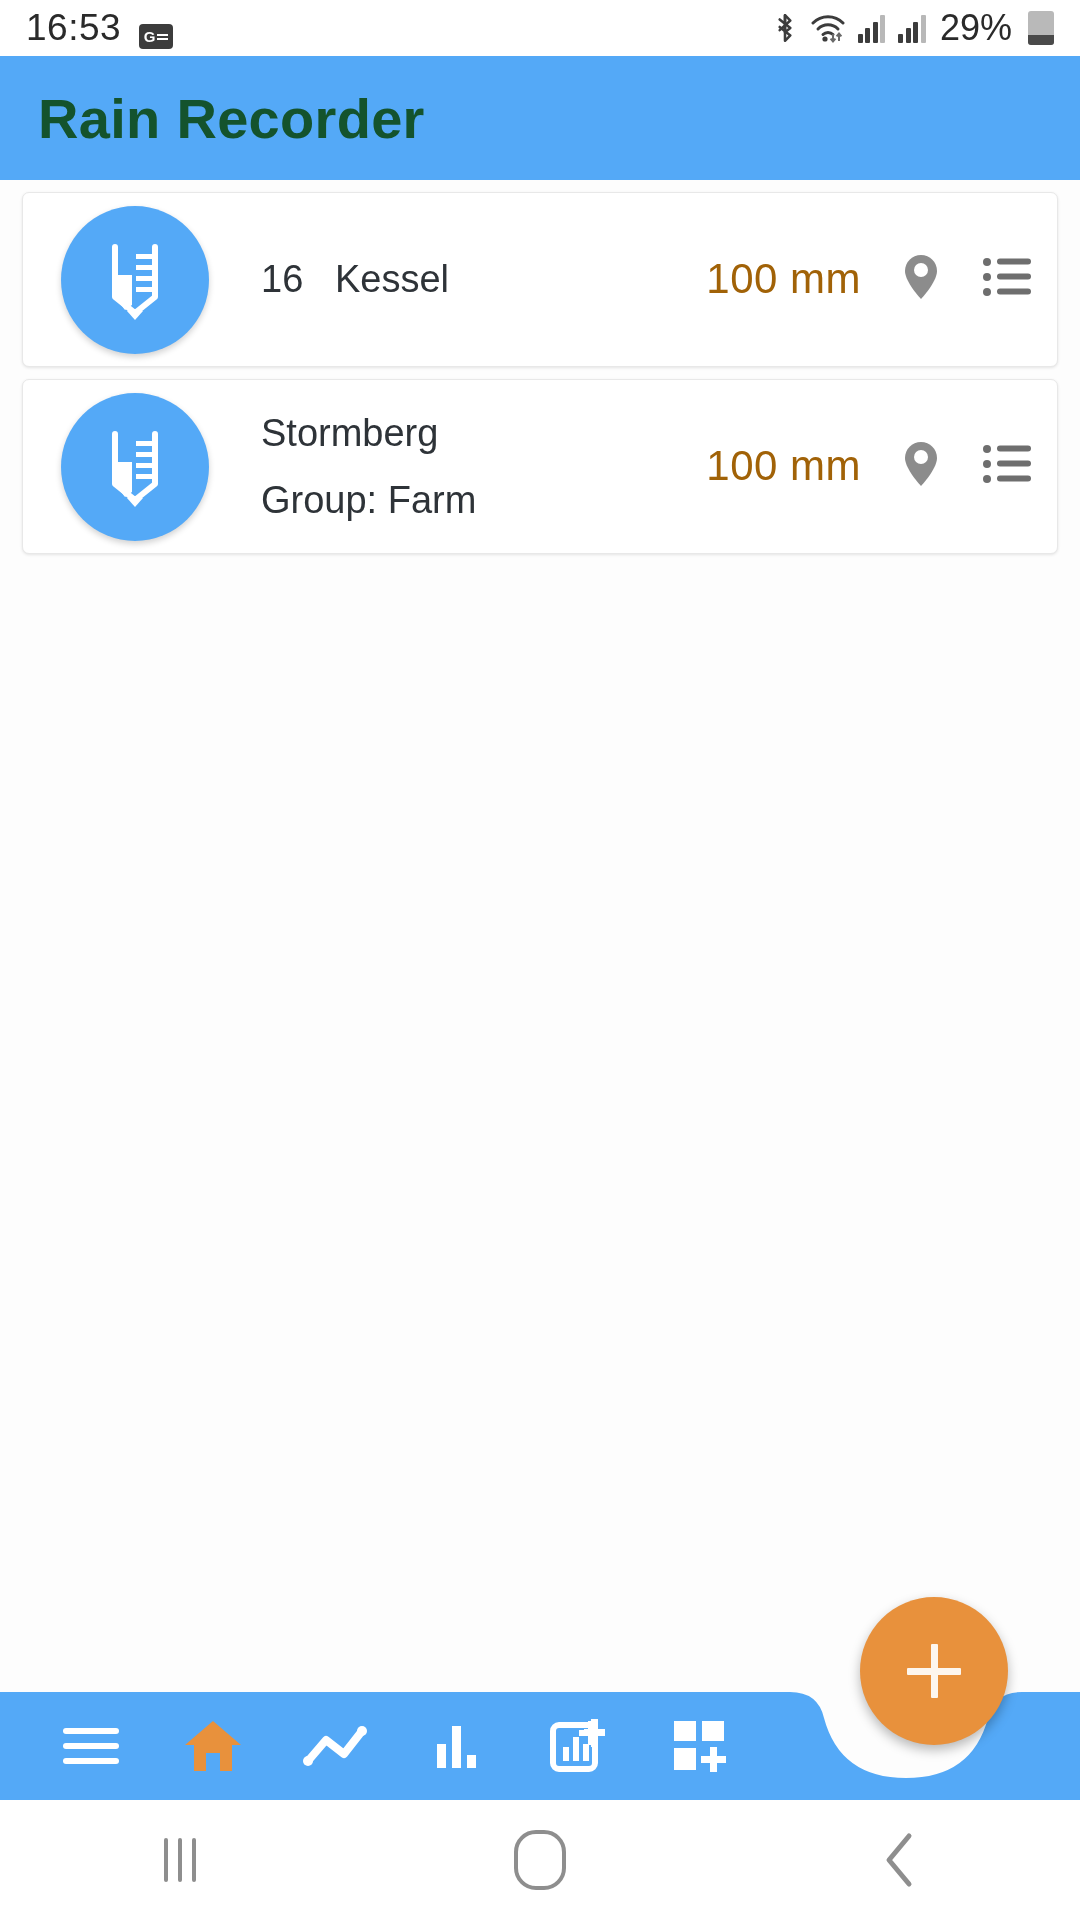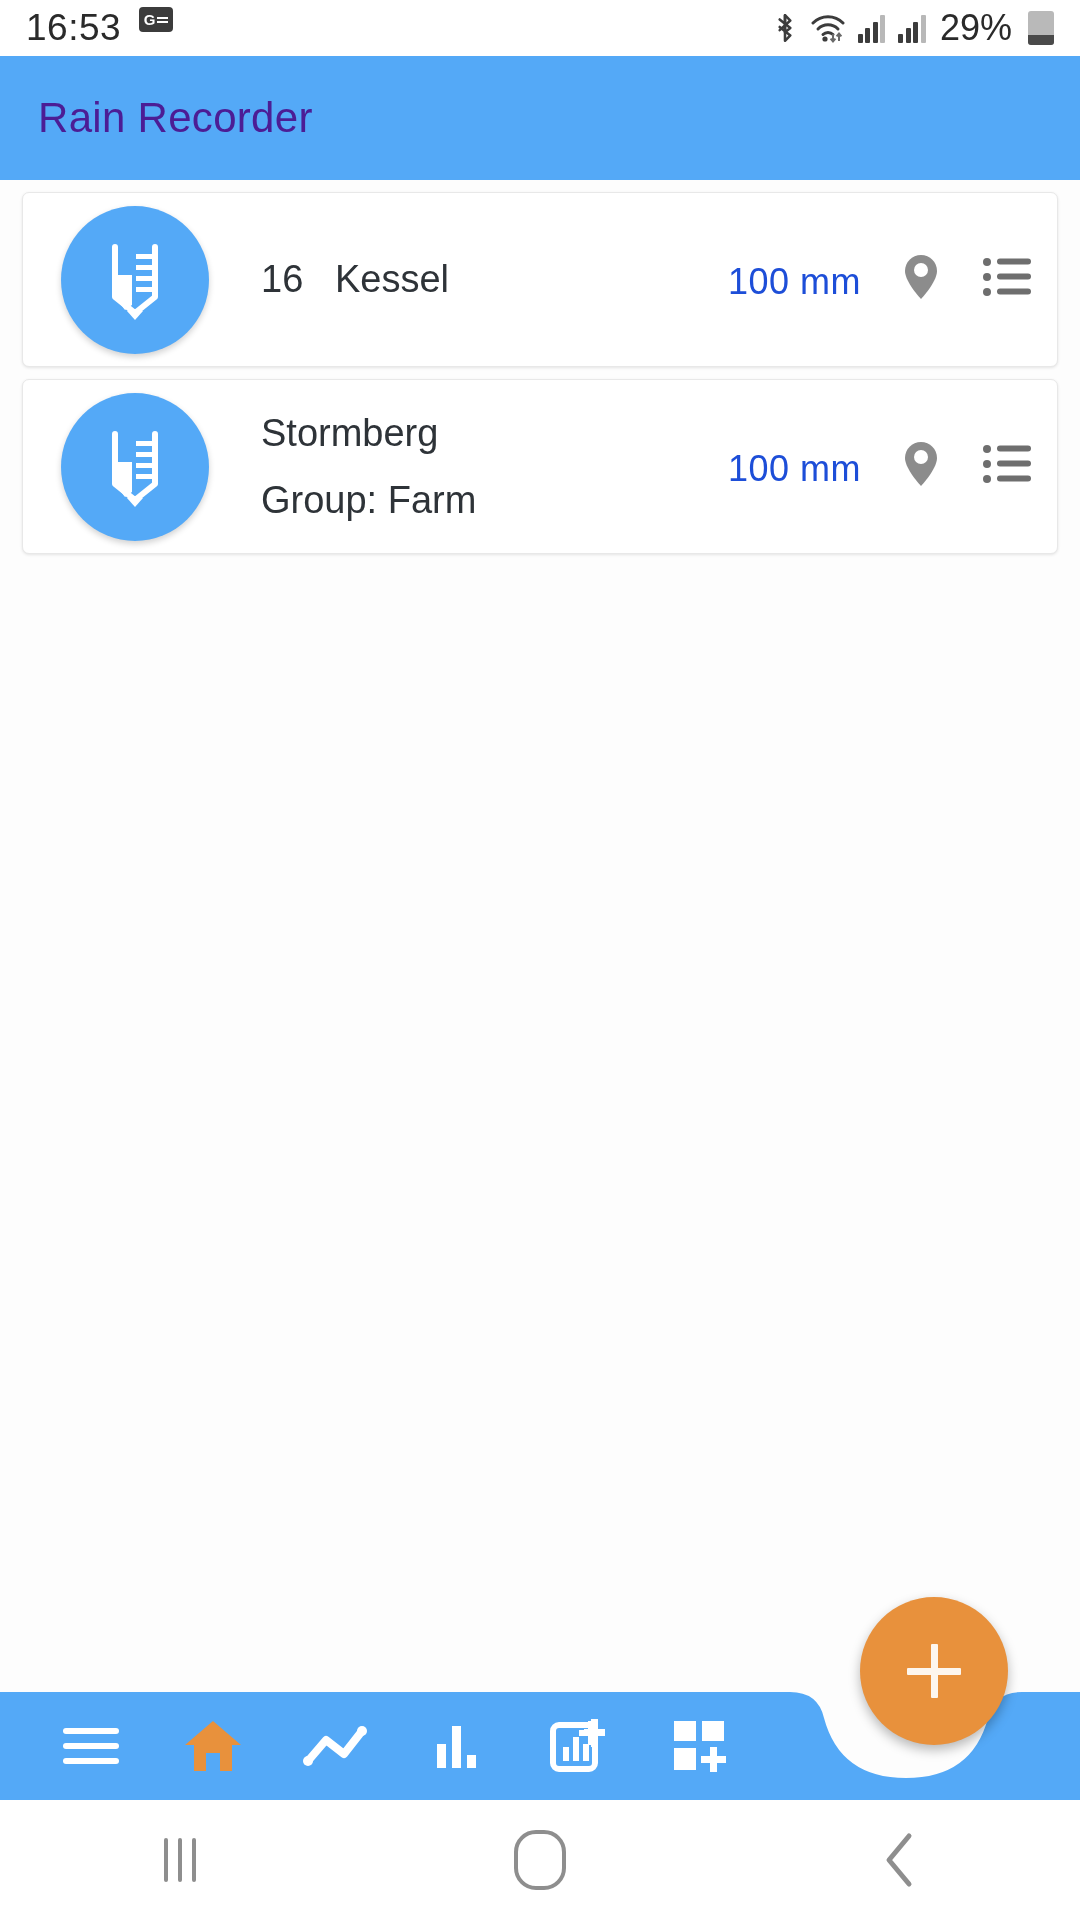--- a/index.html
+++ b/index.html
@@ -10,21 +10,21 @@
     overflow:hidden;
   }
   .phone { position:relative; width:1080px; height:1920px; background:#ffffff; }
 
   
   .statusbar {
     position:absolute; top:0; left:0; width:1080px; height:56px;
     background:#ffffff; display:flex; align-items:center;
     justify-content:space-between; padding:0 26px;
   }
-  .sb-left { display:flex; align-items:flex-start; gap:18px; }
+  .sb-left { display:flex; align-items:flex-end; gap:18px; }
   .sb-time { font-size:37px; color:#2a2a2a; letter-spacing:0.5px; font-weight:400; }
   .sb-right { display:flex; align-items:center; gap:13px; }
   .gpay-icon {
     width:34px; height:25px; background:#3c3c3c; border-radius:4px;
     display:flex; align-items:center; justify-content:center; gap:2px;
   }
   .gpay-icon .g { color:#fff; font-size:15px; font-weight:bold; line-height:1; }
   .gpay-icon .bars { display:flex; flex-direction:column; gap:2px; }
   .gpay-icon .bars i { display:block; width:11px; height:2px; background:#fff; }
   .bt-icon { width:26px; height:32px; }
@@ -44,41 +44,41 @@
     content:""; position:absolute; top:-4px; left:7px;
     width:12px; height:6px; background:#b9b9b9; border-radius:2px 2px 0 0;
   }
   .batt .fill { position:absolute; bottom:0; left:0; width:100%; height:29%; background:#4a4a4a; }
 
   
   .appbar {
     position:absolute; top:56px; left:0; width:1080px; height:124px;
     background:#54a9f7; display:flex; align-items:center; padding:0 38px;
   }
-  .appbar-title { color:#4c1d95; font-size:42px; font-weight:normal; letter-spacing:0.3px; }
+  .appbar-title { color:#14532d; font-size:56px; font-weight:bold; letter-spacing:0.3px; }
 
   
   .content { position:absolute; top:180px; left:0; width:1080px; bottom:0; background:#fdfdfd; }
 
   .card {
     position:relative; margin:12px 22px 0 22px; height:175px;
     background:#ffffff; border:1px solid #e8e8e8; border-radius:7px;
     box-shadow:0 1px 3px rgba(0,0,0,0.10);
     display:flex; align-items:center; padding:0 24px 0 38px;
   }
   .gauge-circle {
     width:148px; height:148px; min-width:148px; border-radius:50%;
     background:#54a9f7; display:flex; align-items:center; justify-content:center;
     box-shadow:0 3px 6px rgba(0,0,0,0.18); margin-right:28px;
   }
   .card-text { flex:1; display:flex; flex-direction:column; justify-content:center; gap:24px;margin-left:24px; }
   .card-title { font-size:38px; color:#2e3338; white-space:pre; }
   .card-group { font-size:38px; color:#2e3338; }
   .card-right { display:flex; align-items:flex-end; gap:34px; padding-bottom:6px; }
-  .mm-value { font-size:36px; color:#1d4ed8; letter-spacing:0.5px; white-space:nowrap;text-align:right; }
+  .mm-value { font-size:42px; color:#a16207; letter-spacing:0.5px; white-space:nowrap;text-align:right; }
   .icon-btn { width:52px; height:52px; display:flex; align-items:center; justify-content:center; }
 
   
   .bottomnav {
     position:absolute; left:0; bottom:120px; width:1080px; height:108px;
   }
   .bottomnav svg.bg { position:absolute; inset:0; width:1080px; height:108px; display:block; }
   .nav-items {
     position:absolute; inset:0; display:flex; align-items:center;
     padding-left:30px;

